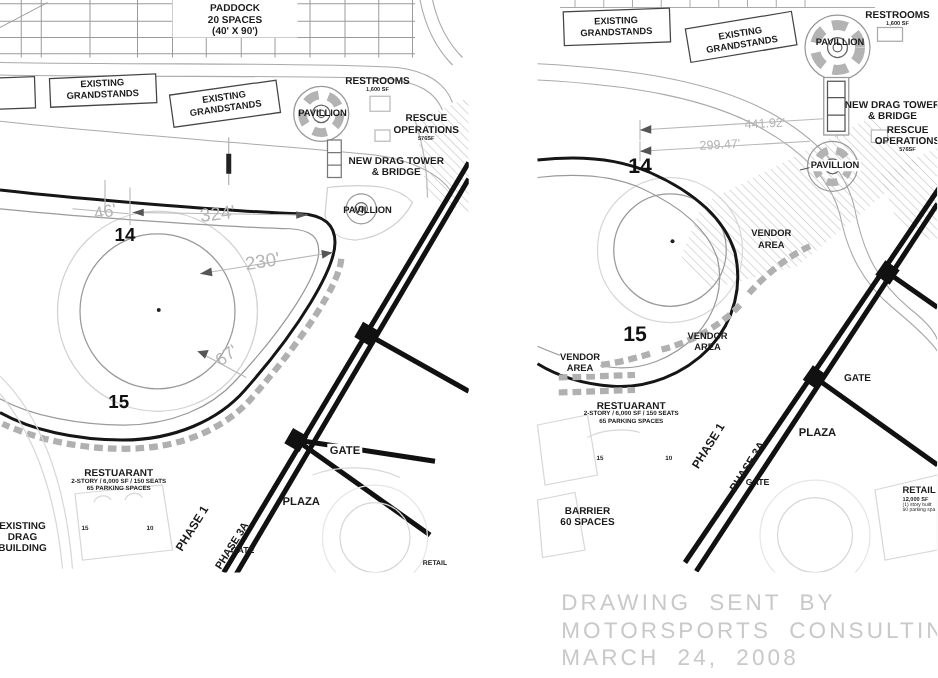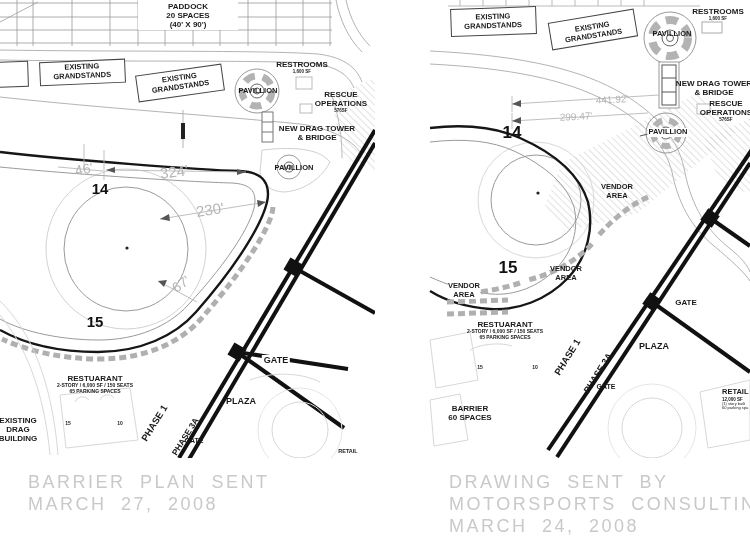--- a/index.html
+++ b/index.html
@@ -354,23 +354,19 @@
   </div>
   <div class="lbl s75" style="left:722px;top:388px;text-align:left;width:28px;overflow:hidden">
     <div>RETAIL</div>
     <div class="s45">12,000 SF</div>
     <div class="s4" style="font-weight:400">(1) story built</div>
     <div class="s4" style="font-weight:400">60 parking spa</div>
   </div>
   <div class="lbl s5 ctr" style="left:480px;top:365px">15</div>
   <div class="lbl s5 ctr" style="left:535px;top:365px">10</div>
 
-  <div class="cap" style="left:28px;top:471px">
-    <div>BARRIER PLAN SENT</div>
-    <div>MARCH 27, 2008</div>
-  </div>
   <div class="cap" style="left:449px;top:471px">
     <div>DRAWING SENT BY</div>
     <div>MOTORSPORTS CONSULTING</div>
     <div>MARCH 24, 2008</div>
   </div>
 
 </div>
 
 </body></html>

